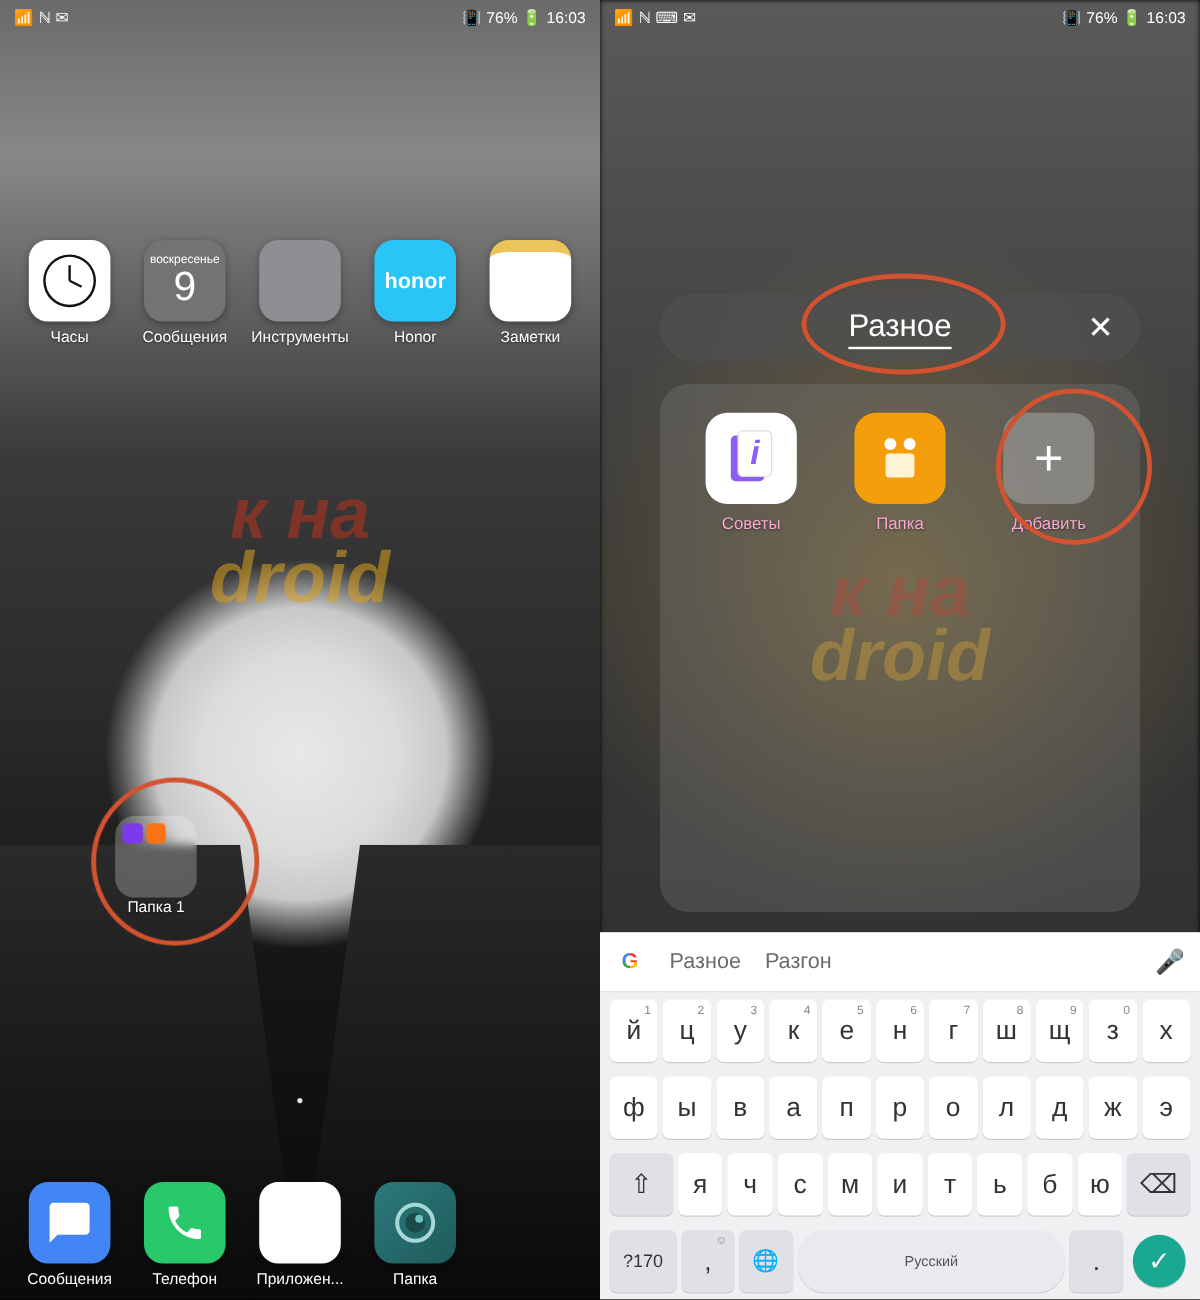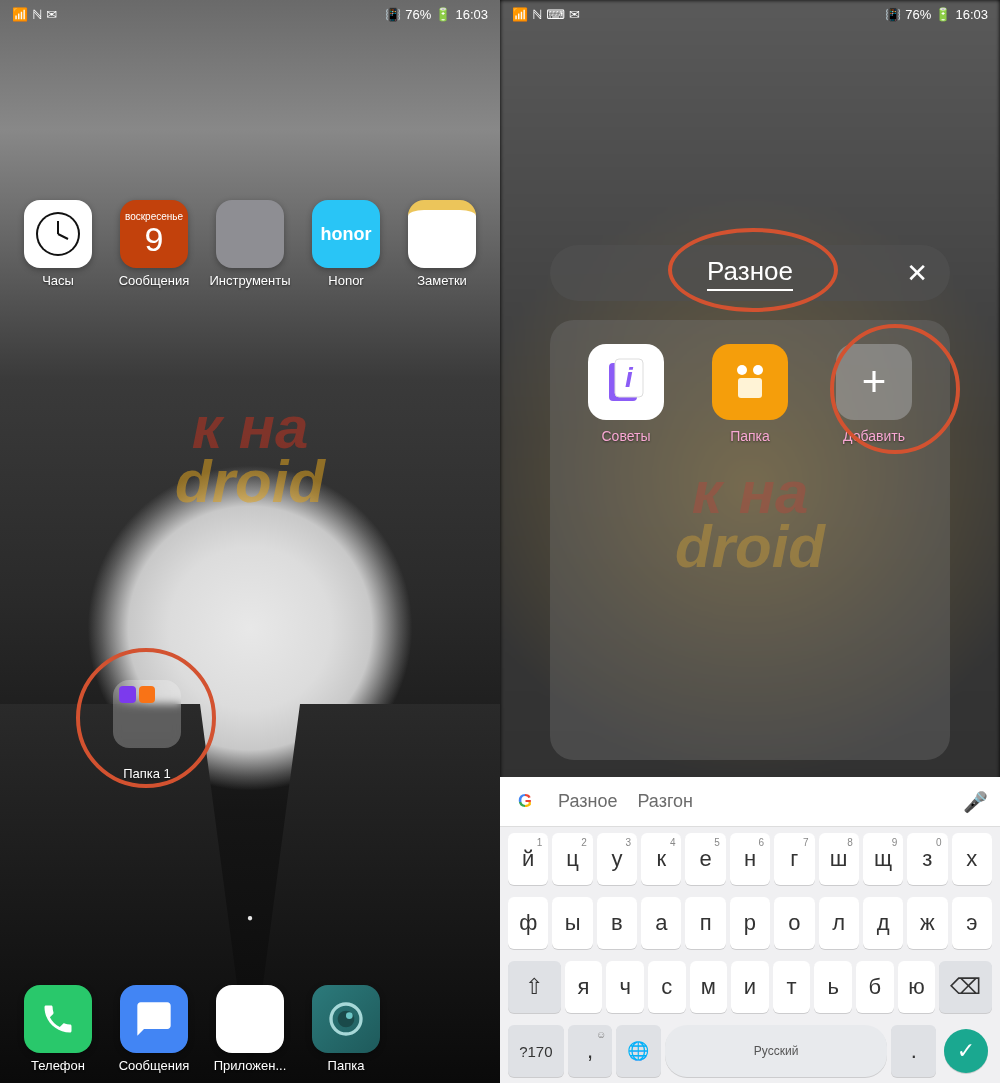--- a/index.html
+++ b/index.html
@@ -25,21 +25,21 @@
 .watermark { position:absolute; top:42%; left:50%; transform:translate(-50%,-50%); font-size:60px; font-weight:900; font-style:italic; pointer-events:none; white-space:nowrap; text-align:center; line-height:0.9; }
 .wm1 { color:rgba(200,50,30,0.5); }
 .wm2 { color:rgba(220,160,30,0.55); }
 
 
 .home-grid { position:absolute; top:200px; left:0; right:0; padding:0 10px; display:grid; grid-template-columns:repeat(5,1fr); gap:8px 0; }
 .app { display:flex; flex-direction:column; align-items:center; gap:6px; }
 .app-icon { width:68px; height:68px; border-radius:16px; display:flex; align-items:center; justify-content:center; font-size:28px; color:#fff; box-shadow:0 2px 6px rgba(0,0,0,0.3); }
 .app-label { color:#fff; font-size:13px; text-align:center; line-height:1.1; text-shadow:0 1px 2px rgba(0,0,0,0.6); }
 
-.folder-slot { position:absolute; top:680px; left:113px; display:flex; flex-direction:column; align-items:center; gap:19px;justify-content:center; }
+.folder-slot { position:absolute; top:680px; left:96px; display:flex; flex-direction:column; align-items:center; gap:1px;justify-content:center; }
 .folder-icon { width:68px; height:68px; border-radius:16px; background:rgba(255,255,255,0.25); backdrop-filter:blur(4px); display:grid; grid-template-columns:repeat(3,1fr); grid-template-rows:repeat(3,1fr); gap:3px; padding:6px; }
 .folder-icon span { border-radius:4px; }
 .mini-1 { background:#7c3aed; }
 .mini-2 { background:#f97316; }
 
 .circle-annot { position:absolute; border:4px solid #d35230; border-radius:50%; pointer-events:none; }
 
 
 .dock { position:absolute; bottom:10px; left:0; right:0; padding:0 10px; display:grid; grid-template-columns:repeat(5,1fr); }
 .pagedot { position:absolute; bottom:160px; left:50%; transform:translateX(-50%); color:#fff; font-size:10px; opacity:0.9; }
@@ -70,21 +70,21 @@
 .key { flex:1; margin:0 2px; height:52px; background:#ffffff; border-radius:6px; display:flex; align-items:center; justify-content:center; font-size:22px; color:#333; position:relative; box-shadow:0 1px 0 rgba(0,0,0,0.15); }
 .key-fn { background:#dfe1e5; }
 .key sup { position:absolute; top:4px; right:6px; font-size:10px; color:#888; }
 .key-wide { flex:1.4; }
 .key-space { flex:4; background:#e8eaed; border-radius:22px; font-size:12px; color:#555; }
 .key-enter { background:#1aa890; color:#fff; border-radius:50%; width:44px; height:44px; flex:none; margin:4px 6px; }
 .krow-bottom { align-items:center; }
 
 
 .ic-clock { background:#fff; color:#111; }
-.ic-cal { background:#c2410c; }
+.ic-cal { background:#737373; }
 .ic-tools { background:#8e8e93; display:grid; grid-template-columns:repeat(3,1fr); grid-template-rows:repeat(3,1fr); gap:4px; padding:8px; }
 .ic-tools span{ border-radius:4px; }
 .ic-honor { background:#29c5f6; font-size:18px; font-weight:600; }
 .ic-notes { background:#fff; border-top:10px solid #ecc55a; }
 .ic-phone { background:#29c86b; }
 .ic-msg { background:#4285f4; }
 .ic-apps { background:#fff; color:#333; display:grid; grid-template-columns:repeat(3,1fr); grid-template-rows:repeat(3,1fr); gap:5px; padding:14px; }
 .ic-apps span{ background:#333; border-radius:50%; }
 .ic-chrome { background:#fff; }
 .ic-camera { background:linear-gradient(135deg,#2c7a7b,#1e5a5b); }
@@ -178,34 +178,34 @@
           <span></span>
     </div>
     <span class="app-label">Папка 1</span>
   </div>
   <div class="circle-annot" style="top:648px;left:76px;width:140px;height:140px;"></div>
 
   <div class="pagedot">●</div>
 
   <div class="dock">
     <div class="app">
+      <div class="app-icon ic-msg">
+        <svg width="40" height="40" viewBox="0 0 24 24" fill="#fff">
+              <path d="M20 2H4c-1.1 0-2 .9-2 2v18l4-4h14c1.1 0 2-.9 2-2V4c0-1.1-.9-2-2-2z"></path>
+            </svg>
+      </div>
+      <span class="app-label">Сообщения</span>
+    </div>
+    <div class="app">
       <div class="app-icon ic-phone">
         <svg width="36" height="36" viewBox="0 0 24 24" fill="#fff">
               <path d="M6.6 10.8c1.4 2.8 3.8 5.2 6.6 6.6l2.2-2.2c.3-.3.7-.4 1-.2 1.2.4 2.4.6 3.6.6.6 0 1 .4 1 1V20c0 .6-.4 1-1 1C10.6 21 3 13.4 3 4c0-.6.4-1 1-1h3.4c.6 0 1 .4 1 1 0 1.2.2 2.4.6 3.6.1.3 0 .7-.2 1l-2.2 2.2z"></path>
             </svg>
       </div>
       <span class="app-label">Телефон</span>
-    </div>
-    <div class="app">
-      <div class="app-icon ic-msg">
-        <svg width="40" height="40" viewBox="0 0 24 24" fill="#fff">
-              <path d="M20 2H4c-1.1 0-2 .9-2 2v18l4-4h14c1.1 0 2-.9 2-2V4c0-1.1-.9-2-2-2z"></path>
-            </svg>
-      </div>
-      <span class="app-label">Сообщения</span>
     </div>
     <div class="app">
       <div class="app-icon ic-apps">
         <span></span>
             <span></span>
             <span></span>
             <span></span>
             <span></span>
             <span></span>
             <span></span>

